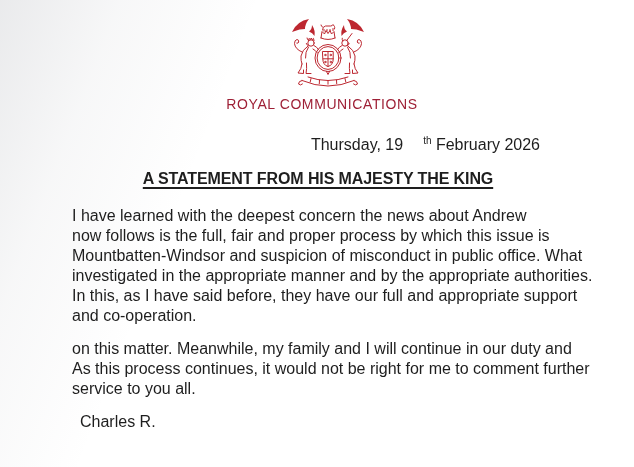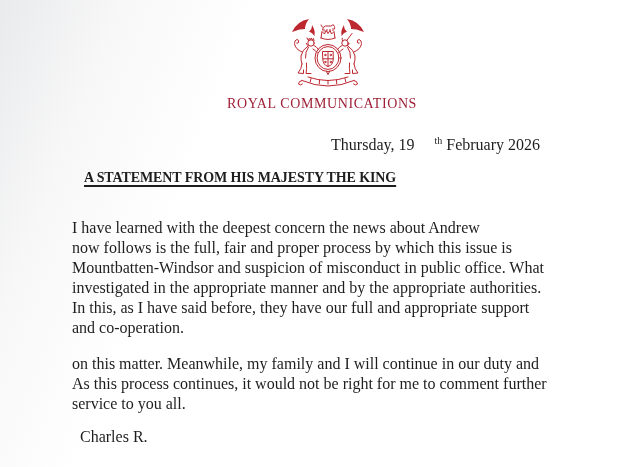--- a/index.html
+++ b/index.html
@@ -4,21 +4,21 @@
 <style>
   html, body { margin: 0; padding: 0; background: #ffffff; }
 
   .page {
     position: relative;
     width: 634px;
     height: 467px;
     overflow: hidden;
     background: var(--page-bg, #ffffff);
     color: var(--ink, #1e1e1e);
-    font-family: Liberation Serif, serif;
+    font-family: Liberation Sans, sans-serif;
   }
 
   
   .corner-shade {
     position: absolute;
     inset: 0;
     background: linear-gradient(111deg,
       rgba(122,126,136,0.16) 0%,
       rgba(122,126,136,0.06) 15%,
       rgba(255,255,255,0) 32%);
@@ -60,40 +60,41 @@
   }
   .date-line sup {
     font-size: 10px;
     line-height: 0;
     margin-left: 20px;
   }
 
   .statement-heading {
     position: absolute;
     top: 170px;
-    left: 84px;
+    left: 72px;
     width: 492px;
-    font-size: 14px;
+    text-align: center;
+    font-size: 16px;
     font-weight: bold;
     letter-spacing: -0.1px;
     text-decoration: underline;
     text-decoration-thickness: 2px;
     text-underline-offset: 3px;
     white-space: nowrap;
   }
 
   .body-text {
     position: absolute;
     top: 202px;
     left: 72px;
     right: 58px;
     font-size: 16px;
     line-height: 20px;
   }
-  .para { margin: 16px 0 13px 0; }
+  .para { margin: 4px 0 13px 0; }
   .line { white-space: nowrap; }
   .signature { margin: 8px; }
 </style>
 </head>
 <body>
 
 <div class="page">
   <div class="corner-shade"></div>
 
   <div class="crest-wrap">

